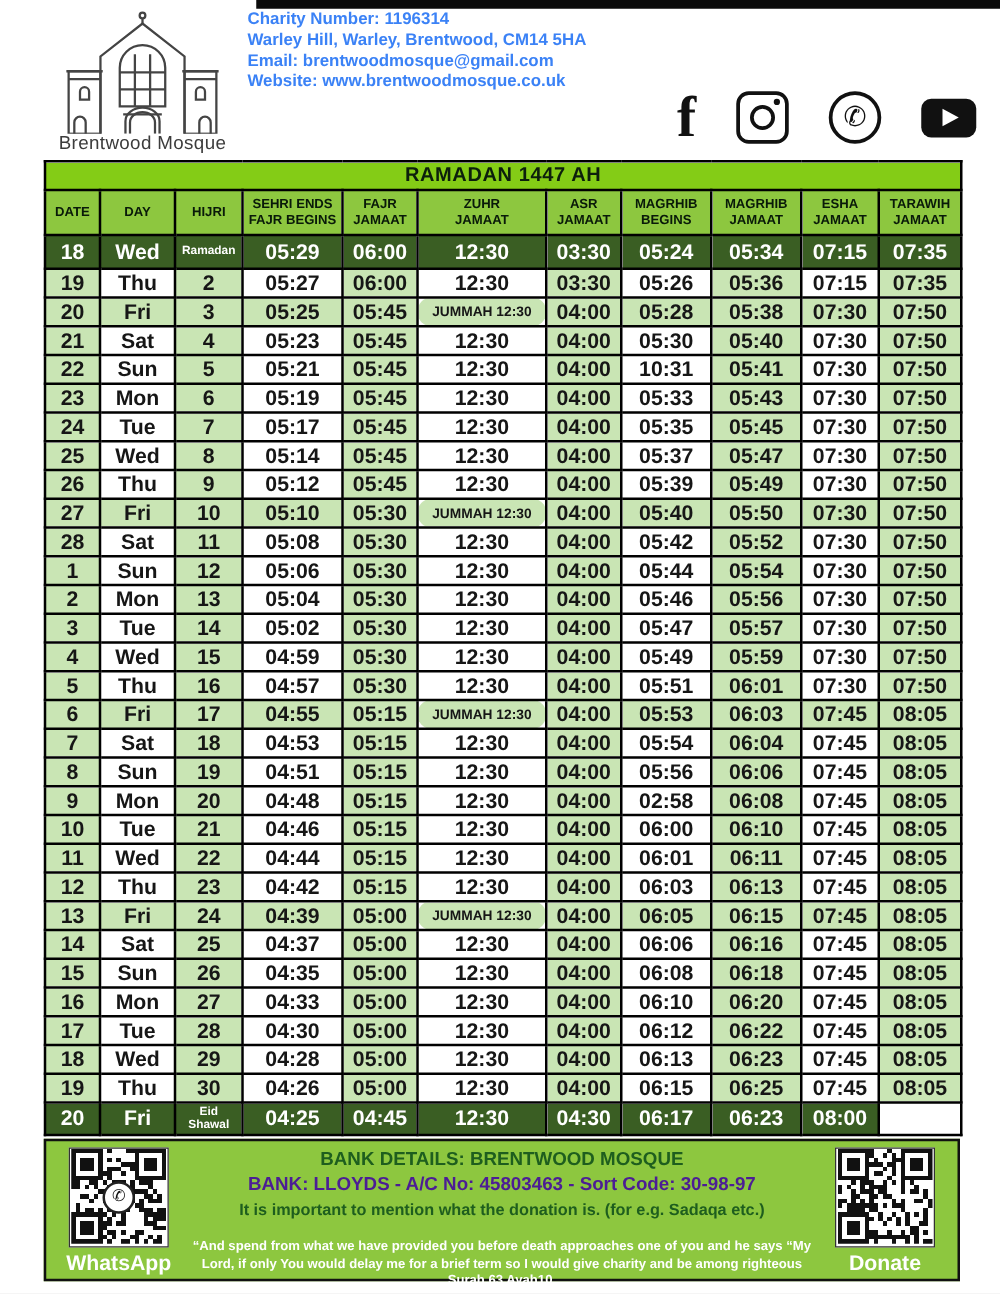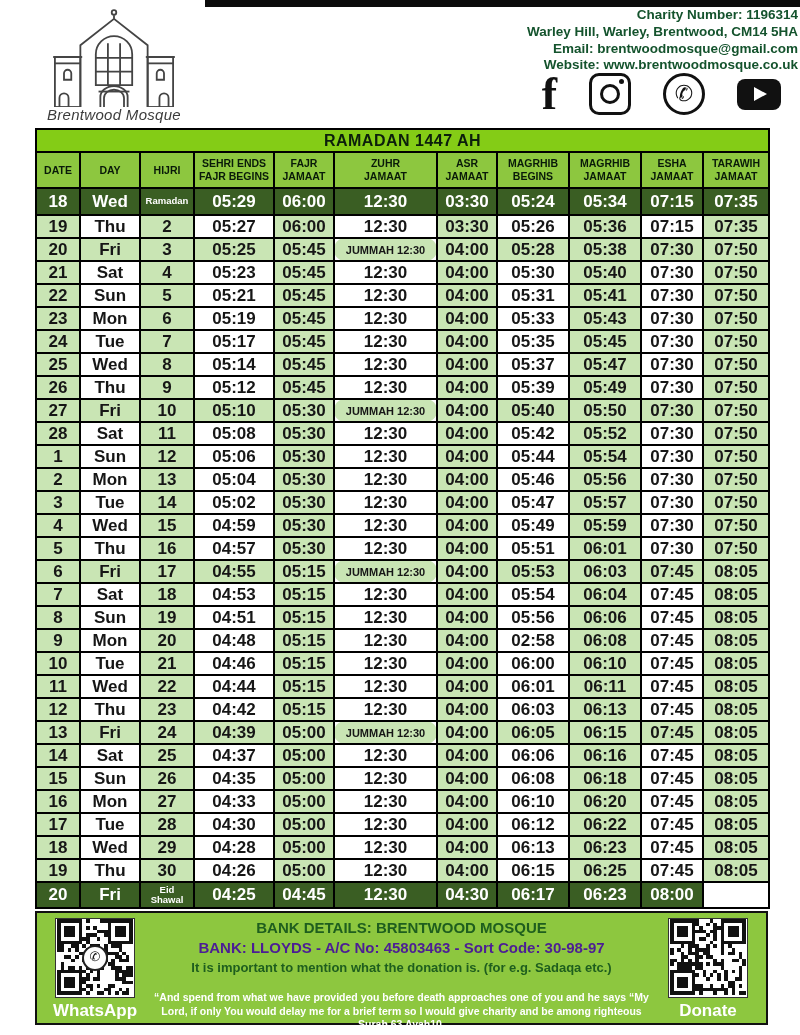--- a/index.html
+++ b/index.html
@@ -4,26 +4,26 @@
 <style>
   html,body { margin:0; padding:0; background:#e8e8e8; }
   .page {
     position:relative; width:800px; height:1035px; background:#ffffff;
     font-family:"Liberation Sans", sans-serif; overflow:hidden; margin:0 auto;
   }
   .top-strip { position:absolute; top:0; left:205px; width:595px; height:7px; background:#0b0b0b; }
 
   
   header { position:absolute; top:7px; left:35px; width:748px; height:120px; }
-  .logo { position:absolute; left:0; top:0; width:158px; text-align:center;font-style:italic; }
+  .logo { position:absolute; left:0; top:0; width:158px; text-align:center; }
   .logo svg { display:block; margin:0 auto; }
   .logo-caption { font-size:15px; color:#3c3c3c; margin-top:-1px; letter-spacing:.3px; }
   .head-main { position:absolute; left:163px; top:0; width:600px; }
   h1.title { margin:0 0 5px 0; font-size:33px; font-weight:bold; color:#2d662d; white-space:nowrap; letter-spacing:.5px; }
-  .contacts div { font-size:13.5px; font-weight:bold; color:#14532d; line-height:16.8px; white-space:nowrap;text-align:right; }
+  .contacts div { font-size:13.5px; font-weight:bold; color:#3b82f6; line-height:16.8px; white-space:nowrap; }
   .social { position:absolute; right:2px; top:66px; display:flex; gap:32px; align-items:center; }
   .sicon { display:inline-flex; align-items:center; justify-content:center; cursor:pointer; }
   .fb { font-size:46px; font-weight:bold; color:#111; line-height:40px; font-family:"Liberation Serif",serif; }
   .ig { width:36px; height:36px; border:3px solid #111; border-radius:10px; position:relative; }
   .ig-lens { position:absolute; left:8px; top:8px; width:14px; height:14px; border:3px solid #111; border-radius:50%; }
   .ig-dot { position:absolute; right:4px; top:3px; width:5px; height:5px; background:#111; border-radius:50%; }
   .wa { width:36px; height:36px; border:3px solid #111; border-radius:50%; font-size:22px; color:#111; }
   .yt { width:44px; height:31px; background:#111; border-radius:8px; position:relative; }
   .yt-play { position:absolute; left:17px; top:8px; width:0; height:0; border-left:13px solid #fff; border-top:7.5px solid transparent; border-bottom:7.5px solid transparent; }
 
@@ -205,21 +205,21 @@
           <td class="g">07:50</td>
         </tr>
         <tr class="normal">
           <td class="g">22</td>
           <td class="w">Sun</td>
           <td class="g">5</td>
           <td class="w">05:21</td>
           <td class="g">05:45</td>
           <td class="w">12:30</td>
           <td class="g">04:00</td>
-          <td class="w">05:31</td>
+          <td class="w">10:31</td>
           <td class="g">05:41</td>
           <td class="w">07:30</td>
           <td class="g">07:50</td>
         </tr>
         <tr class="normal">
           <td class="g">23</td>
           <td class="w">Mon</td>
           <td class="g">6</td>
           <td class="w">05:19</td>
           <td class="g">05:45</td>

